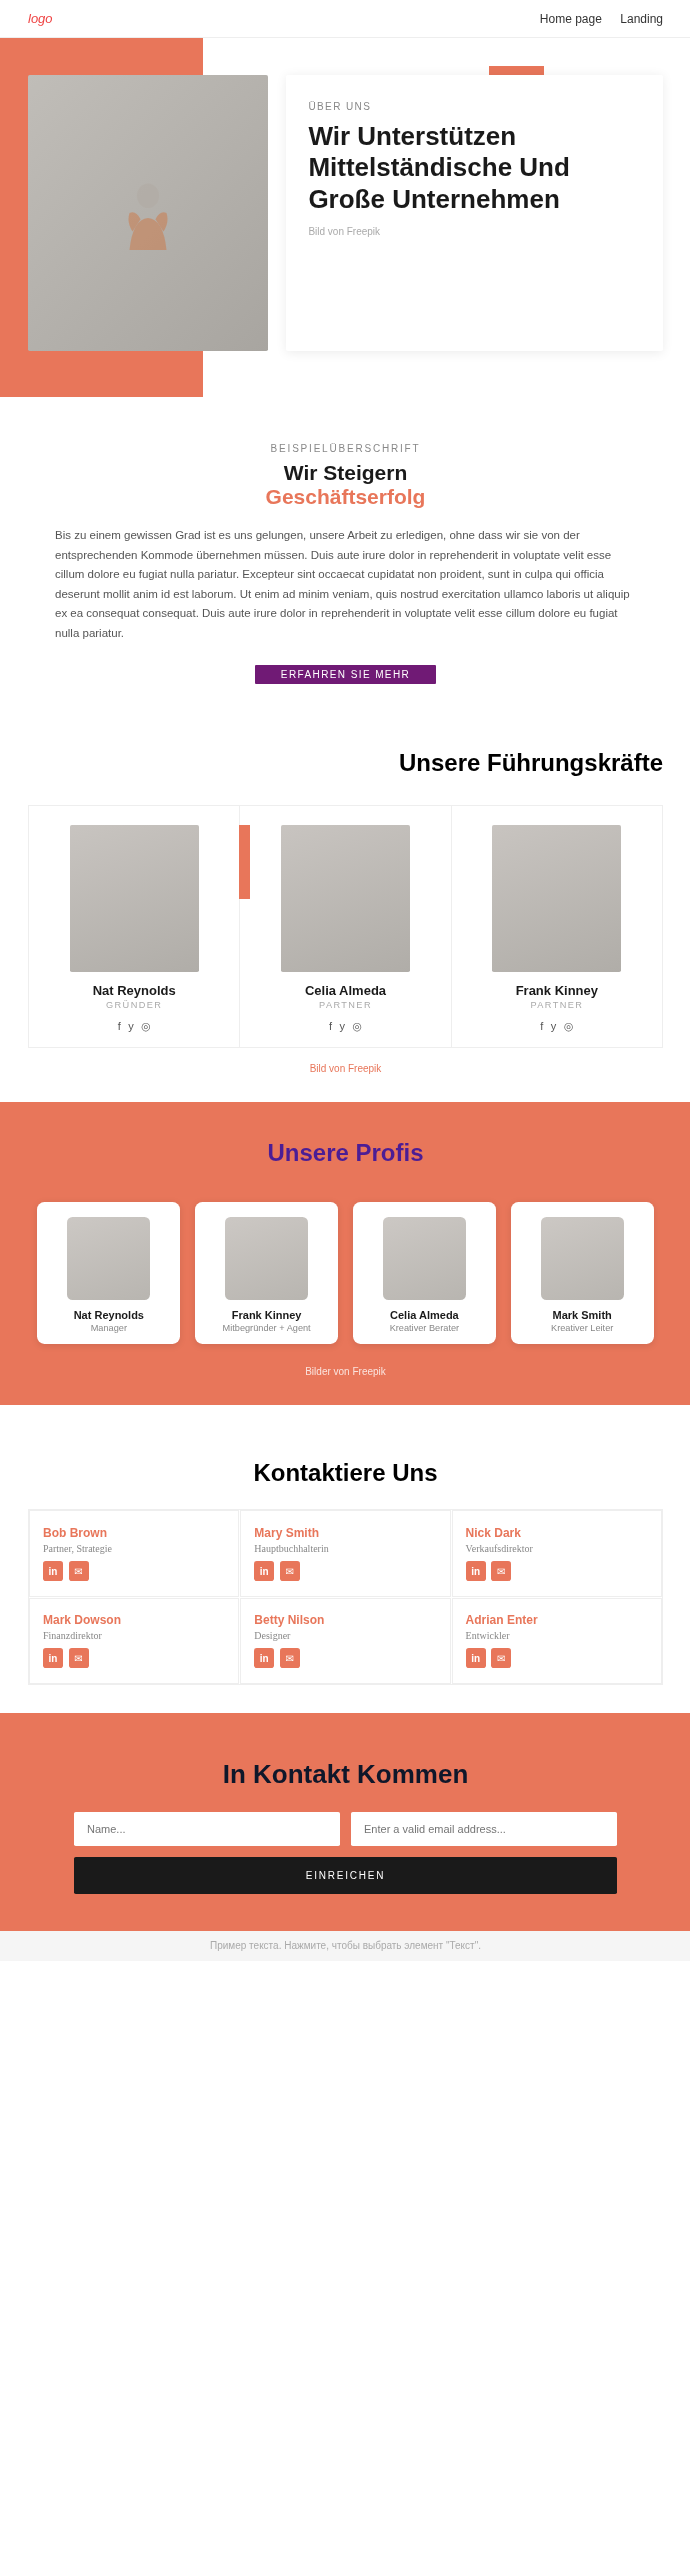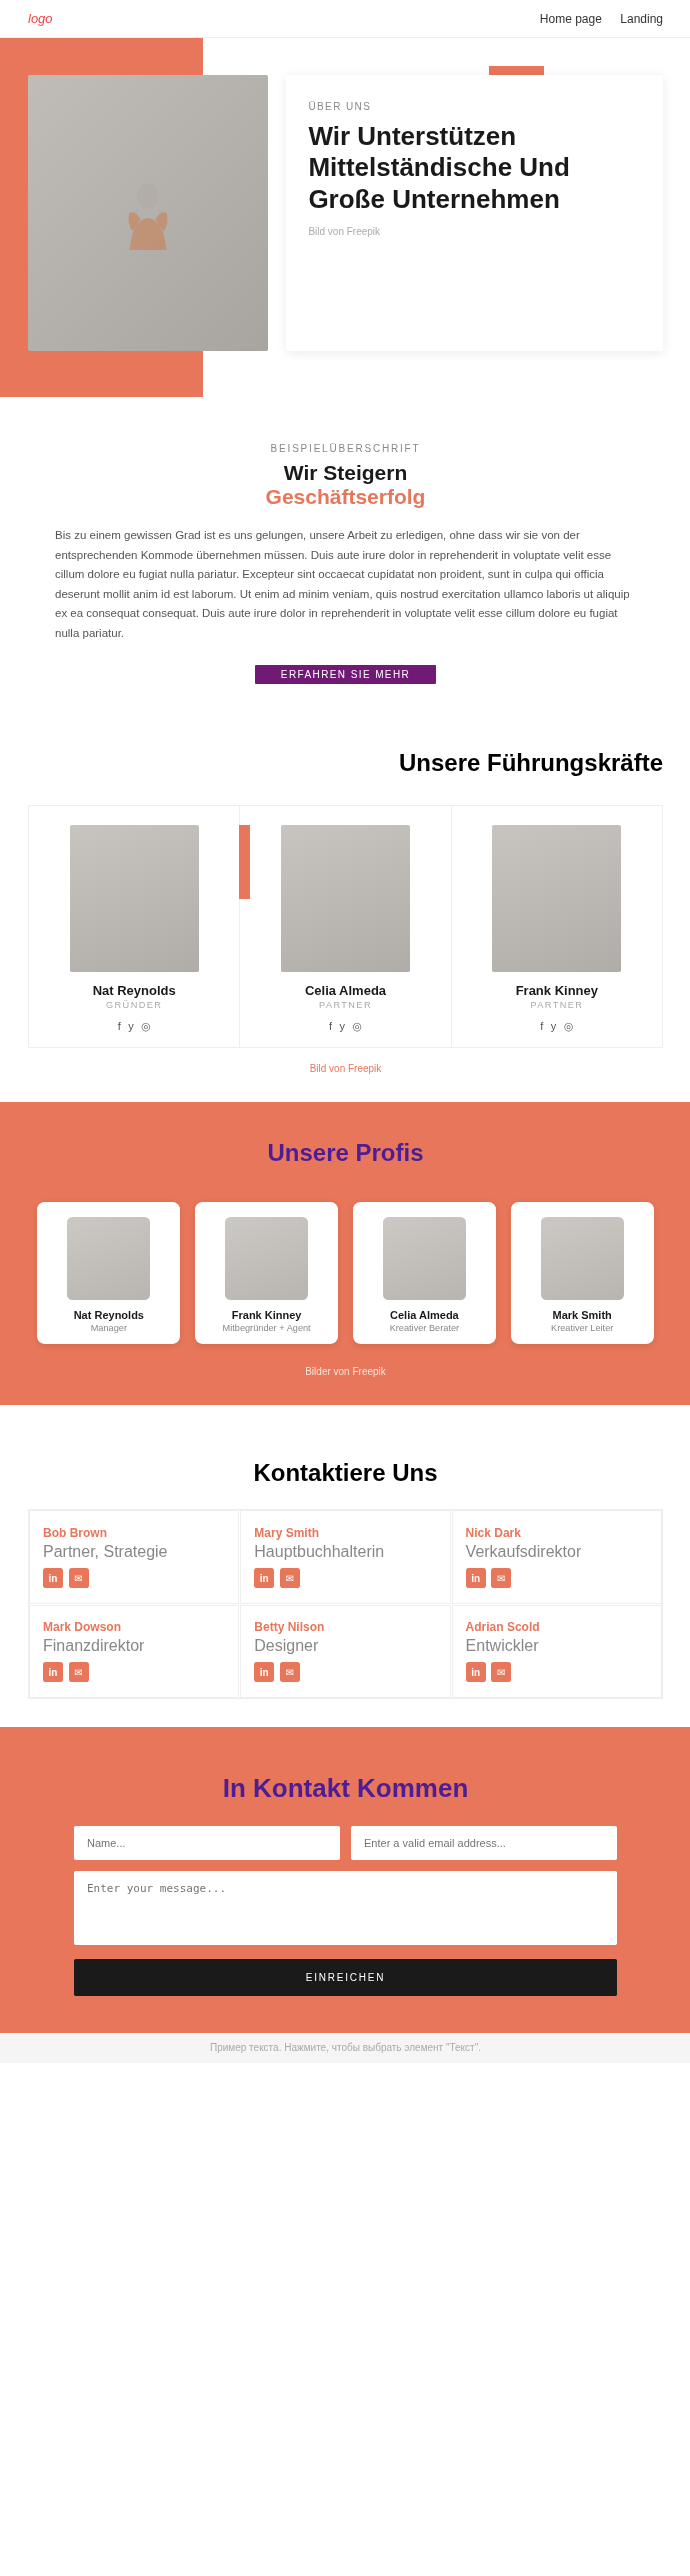--- a/index.html
+++ b/index.html
@@ -101,34 +101,34 @@
     .profis-note { text-align: center; font-size: 10px; color: rgba(255,255,255,0.8); margin-top: 14.7px; }
 
     
     .section-kontakt { padding: 54px 28px 28px; }
     .section-kontakt h2 { text-align: center; font-size: 24px; font-weight: 800; margin-bottom: 22px; }
     .kontakt-grid { display: grid; grid-template-columns: 1fr 1fr 1fr; gap: 0.9px; border: 0.9px solid #eee; }
     .kontakt-card {
       padding: 14.7px 13px; border: 0.9px solid #eee;
     }
     .kontakt-name { font-size: 12px; font-weight: 700; color: #e8765a; margin-bottom: 2.8px; }
-    .kontakt-role { font-size: 16px; color: #888; margin-bottom: 7.4px; }
+    .kontakt-role { font-size: 10px; color: #888; margin-bottom: 7.4px; font-family: Liberation Serif, serif; }
     .kontakt-icons { display: flex; gap: 5.5px; }
     .kontakt-icon-in {
       width: 20px; height: 20px; background: #e8765a; border-radius: 2.8px;
       display: flex; align-items: center; justify-content: center; color: #fff; font-size: 10px; font-weight: 700;
     }
     .kontakt-icon-mail {
       width: 20px; height: 20px; background: #e8765a; border-radius: 2.8px;
       display: flex; align-items: center; justify-content: center; color: #fff; font-size: 10px;
     }
 
     
     .section-form { background: #e8765a; padding: 46px 74px 37px; }
-    .section-form h2 { text-align: center; font-size: 26px; font-weight: 800; color: #4c1d95; margin-bottom: 22px; }
+    .section-form h2 { text-align: center; font-size: 26px; font-weight: 800; color: #0f172a; margin-bottom: 22px; }
     .form-row { display: flex; gap: 11px; margin-bottom: 11px; }
     .form-input {
       flex: 1; padding: 11px 13px; border: none; border-radius: 1.8px; font-size: 11px;
       color: #999; background: #fff; outline: none;
     }
     .form-textarea {
       width: 100%; padding: 11px 13px; border: none; border-radius: 1.8px; font-size: 11px;
       color: #999; background: #fff; outline: none; resize: none; height: 74px; margin-bottom: 11px;
     }
     .btn-dark {
@@ -321,37 +321,36 @@
     <div class="kontakt-card">
       <div class="kontakt-name">Betty Nilson</div>
       <div class="kontakt-role">Designer</div>
       <div class="kontakt-icons">
         <div class="kontakt-icon-in">in</div>
         <div class="kontakt-icon-mail">✉</div>
       </div>
     </div>
 
     <div class="kontakt-card">
-      <div class="kontakt-name">Adrian Scold</div>
+      <div class="kontakt-name">Adrian Enter</div>
       <div class="kontakt-role">Entwickler</div>
       <div class="kontakt-icons">
         <div class="kontakt-icon-in">in</div>
         <div class="kontakt-icon-mail">✉</div>
       </div>
     </div>
 
   </div>
 </section>
 
 <section class="section-form">
   <h2>In Kontakt Kommen</h2>
   <div class="form-row">
     <input class="form-input" type="text" placeholder="Name..." style="">
     <input class="form-input" type="email" placeholder="Enter a valid email address..." style="">
   </div>
-  <textarea class="form-textarea" placeholder="Enter your message..." style=""></textarea>
   <button class="btn-dark">EINREICHEN</button>
 </section>
 
 <div class="footer-note">
   <span>Пример текста. Нажмите, чтобы выбрать элемент "Текст".</span>
 </div>
 
 
 </body></html>

